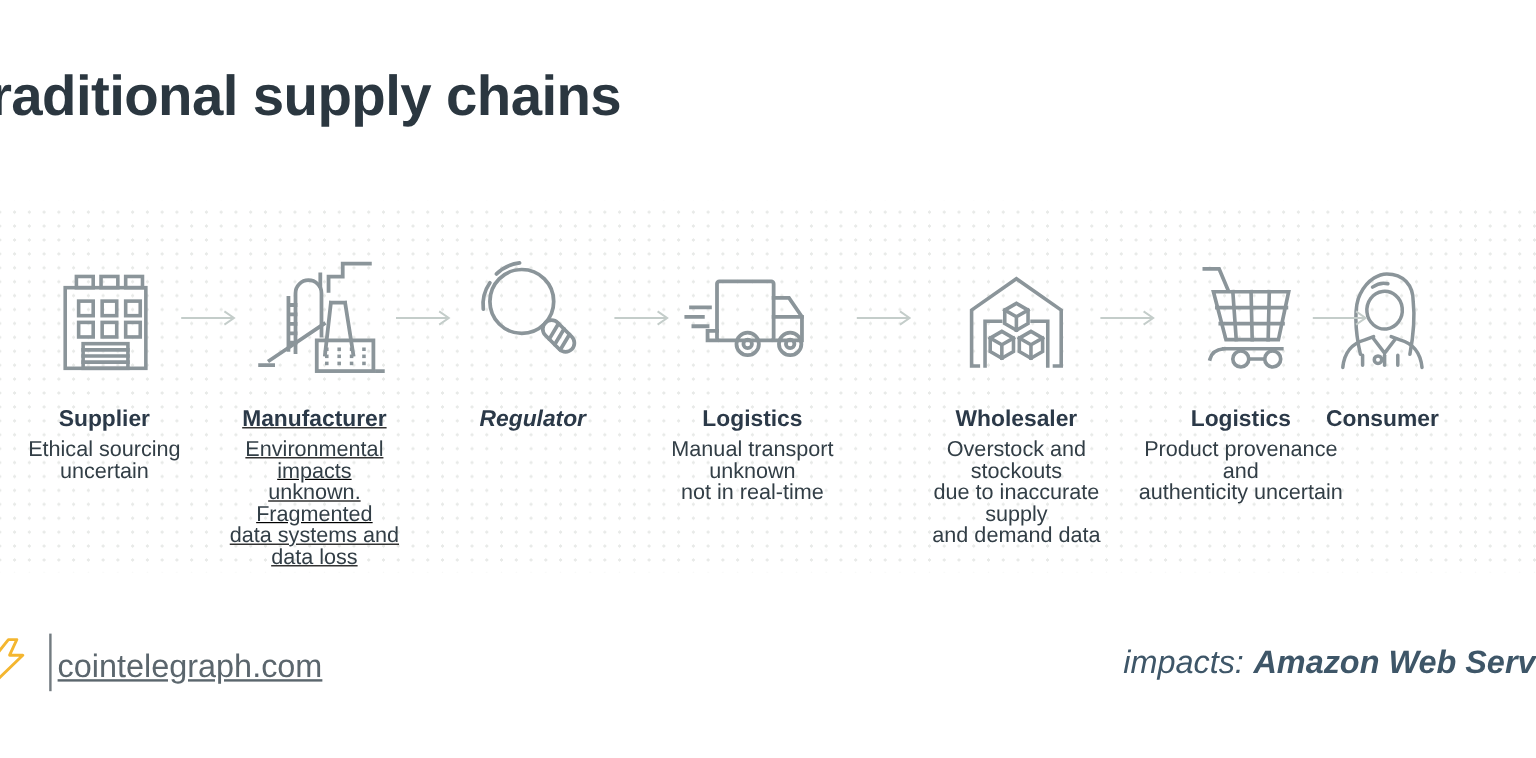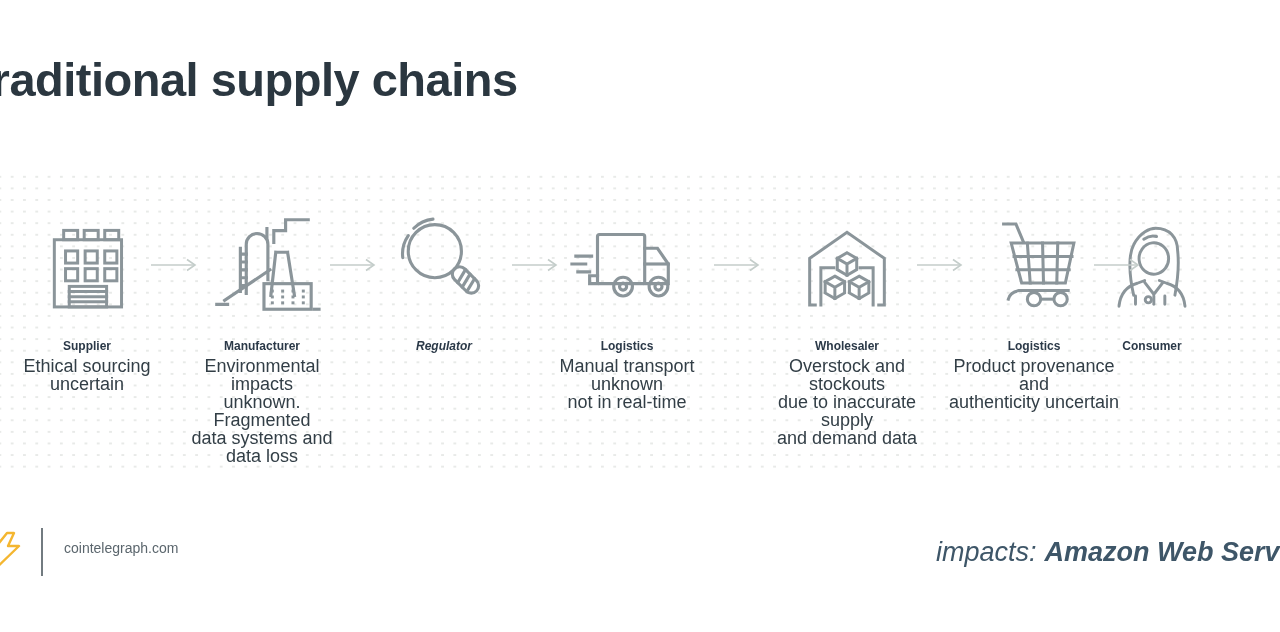--- a/index.html
+++ b/index.html
@@ -22,42 +22,42 @@
     position:absolute;left:0;top:167px;width:1280px;height:310px;
     background-image:radial-gradient(var(--dot,#e8eae8) 1.3px, transparent 1.4px);
     background-size:12.3px 11.6px;background-position:6px 4px;
   }
 
   
   .stage{position:absolute;top:32px;text-align:center;}
   .icon-box{height:130px;display:flex;align-items:center;justify-content:center;}
   .icon-box svg{color:var(--icon_stroke,#8b959a);}
   .stage-label{
-    margin-top:10px;font-size:12px;font-weight:700;color:var(--label,#2b3948);
+    margin-top:10px;font-size:19px;font-weight:700;color:var(--label,#2b3948);
   }
   .stage-desc{
     margin-top:4px;font-size:18px;line-height:18px;color:var(--description,#323e46);
     white-space:pre-line;
   }
   .s1{left:17px;width:140px;}
-  .s2{left:180px;width:164px;}
+  .s2{left:180px;width:164px;text-decoration:underline;}
   .s3{left:364px;width:160px;font-style:italic;}
   .s4{left:535px;width:184px;}
   .s5{left:759px;width:176px;}
   .s6{left:946px;width:176px;}
   .s7{left:1082px;width:140px;}
 
   
   .arrow{position:absolute;top:91px;width:48px;height:14px;color:var(--arrow,#c4cdca);}
   .a1{left:150px;}.a2{left:329px;}.a3{left:511px;}.a4{left:713px;}.a5{left:916px;}.a6{left:1093px;}
 
   
   .bolt{position:absolute;left:-16px;top:531px;color:var(--bolt,#f4b630);}
   .footer-divider{position:absolute;left:41px;top:528px;width:2px;height:48px;background:var(--divider,#727b80);}
-  .brand-text{position:absolute;left:64px;top:540px;font-size:14px;color:var(--brand_text,#5b666d);}
+  .brand-text{position:absolute;left:48px;top:540px;font-size:27px;color:var(--brand_text,#5b666d);text-decoration:underline;}
   .source-line{
     position:absolute;left:936px;top:537px;white-space:nowrap;
     font-size:27px;font-style:italic;color:var(--source_text,#3e5668);
   }
   .source-line .src-name{font-weight:700;margin-left:8px;}
 </style>
 </head>
 <body>
 
 <div class="canvas">

